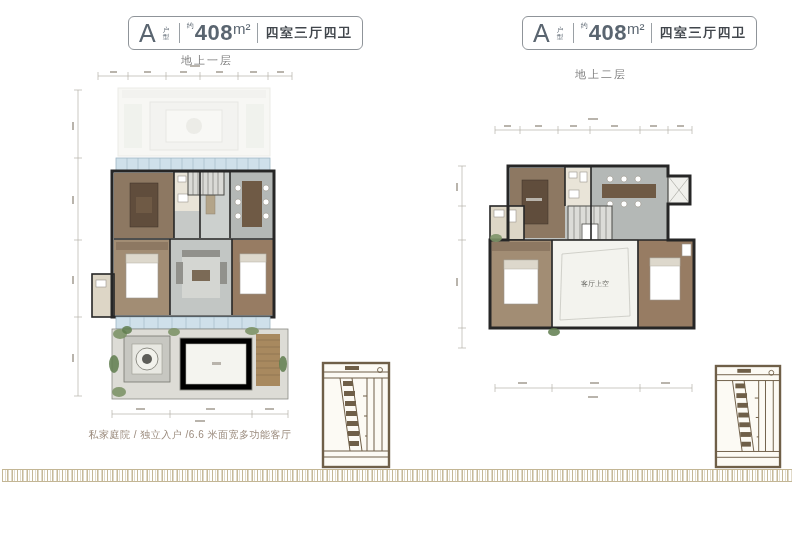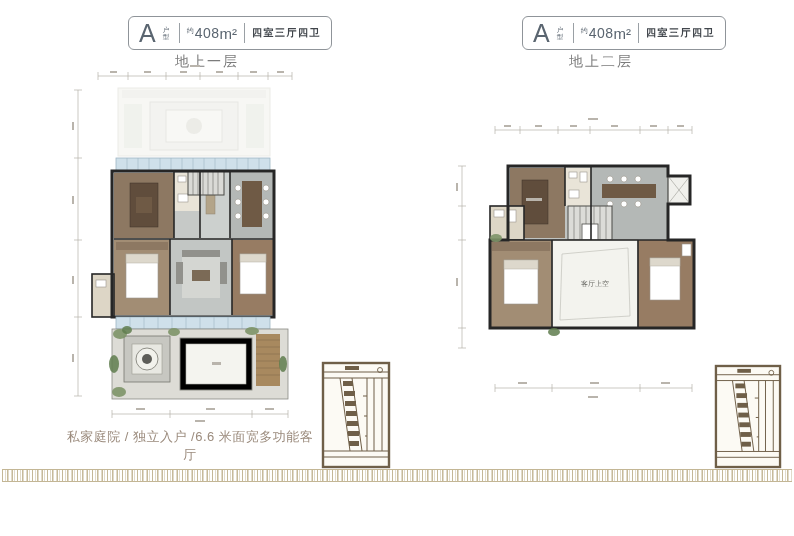--- a/index.html
+++ b/index.html
@@ -7,26 +7,26 @@
          font-family:"Liberation Sans","DejaVu Sans",sans-serif;}
 
   
   .badge{position:absolute;height:32px;border:1.5px solid #8f9499;border-radius:6px;
          display:flex;align-items:center;justify-content:center;gap:7px;padding:0 10px;background:#fff;}
   .badge .unit-letter{font-size:25px;line-height:25px;color:#5a6570;font-weight:400;}
   .badge .unit-word{width:9px;font-size:6.5px;line-height:7px;color:#5a6570;word-break:break-all;}
   .badge .vdiv{width:1px;height:20px;background:#9aa0a5;}
   .badge .area-wrap{display:flex;align-items:flex-start;}
   .badge .approx{font-size:7px;color:#5a6570;margin-top:1px;margin-right:1px;}
-  .badge .area{font-size:14px;color:#5a6570;letter-spacing:0.5px;}
+  .badge .area{font-size:22px;color:#5a6570;letter-spacing:0.5px;font-weight:bold;}
   .badge .area-unit{font-size:15px;color:#5a6570;}
-  .badge .rooms{font-size:10px;letter-spacing:1.5px;color:#41464c;font-weight:bold;}
-
-  .floor-label{position:absolute;font-size:14px;letter-spacing:2px;color:#7c7c7c;text-align:center;}
-  .caption{position:absolute;font-size:13px;letter-spacing:0.5px;color:#9b8b7d;text-align:center;}
+  .badge .rooms{font-size:13px;letter-spacing:1.5px;color:#41464c;font-weight:bold;}
+
+  .floor-label{position:absolute;font-size:11px;letter-spacing:2px;color:#7c7c7c;text-align:center;}
+  .caption{position:absolute;font-size:10px;letter-spacing:0.5px;color:#9b8b7d;text-align:center;}
 
   
   svg{display:block;}
   .wall{fill:none;stroke:#262626;stroke-width:3;}
   .wall-thin{fill:none;stroke:#262626;stroke-width:1.6;}
   .dim{stroke:#b5b1a9;stroke-width:0.7;}
   .numdash{fill:#b9b4ac;}
   .mullion{stroke:#9fb6c4;stroke-width:0.6;}
   .fixture{fill:#ffffff;stroke:#9a958c;stroke-width:0.6;}
   .plant{fill:#7d9468;opacity:0.9;}
@@ -265,21 +265,21 @@
     <span class="unit-word">户型</span>
     <span class="vdiv"></span>
     <span class="area-wrap">
       <span class="approx">约</span>
       <span class="area">408</span>
       <span class="area-unit">m²</span>
     </span>
     <span class="vdiv"></span>
     <span class="rooms">四室三厅四卫</span>
   </div>
-  <div class="floor-label" style="left:522px;top:53px;width:158px;">地上二层</div>
+  <div class="floor-label" style="left:522px;top:67px;width:158px;">地上二层</div>
 
   <svg style="position:absolute;left:450px;top:88px;" width="260" height="330" viewBox="0 0 260 330">
 
     <g>
       <line class="dim" x1="45" y1="42" x2="242" y2="42"></line>
       <line class="dim" x1="45" y1="38" x2="45" y2="46"></line>
         <line class="dim" x1="70" y1="38" x2="70" y2="46"></line>
       <line class="dim" x1="108" y1="38" x2="108" y2="46"></line>
         <line class="dim" x1="140" y1="38" x2="140" y2="46"></line>
       <line class="dim" x1="190" y1="38" x2="190" y2="46"></line>

